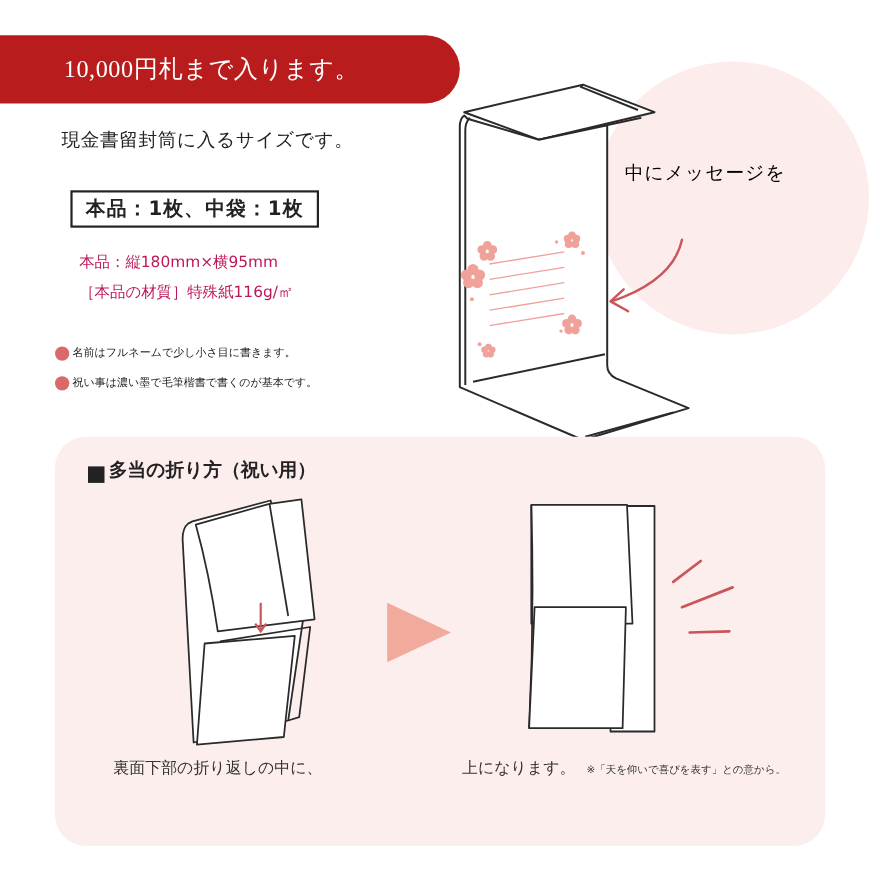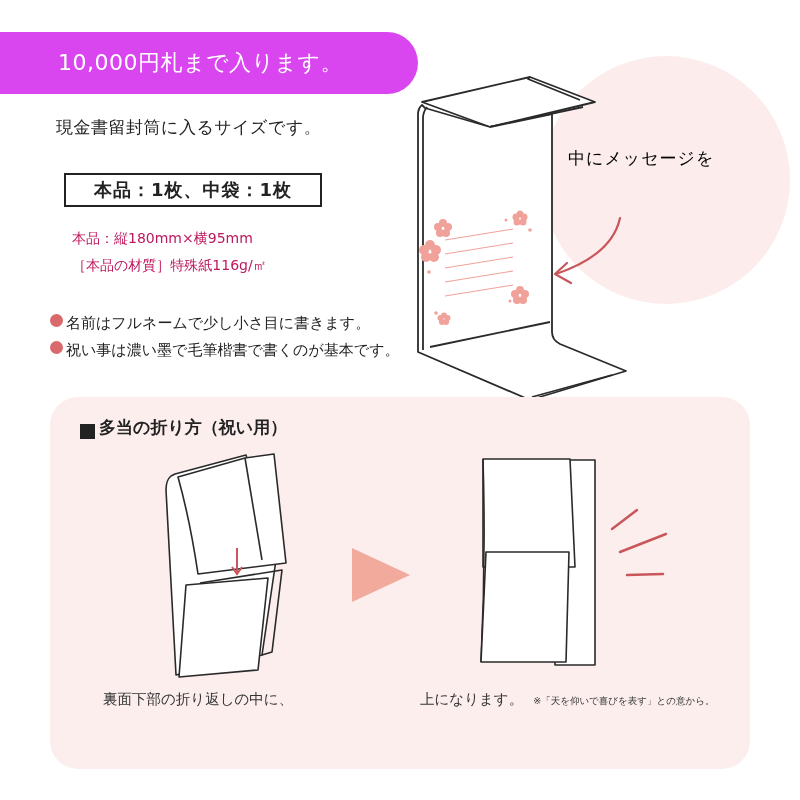--- a/index.html
+++ b/index.html
@@ -5,32 +5,32 @@
   html, body { margin: 0; padding: 0; }
   body {
     width: 800px; height: 800px; position: relative; overflow: hidden;
     background: #ffffff;
     font-family: "DejaVu Sans", "Liberation Sans", sans-serif;
     color: #222;
   }
   .abs { position: absolute; }
   .banner {
     left: 0; top: 32px; width: 418px; height: 62px;
-    background: #d946ef; border-radius: 0 31px 31px 0;
+    background: #b91c1c; border-radius: 0 31px 31px 0;
     color: #fff; font-size: 22px; line-height: 62px;
-    padding-left: 58px; box-sizing: border-box; letter-spacing: 0.5px;
+    padding-left: 58px; box-sizing: border-box; letter-spacing: 0.5px; font-family: Liberation Serif, serif;
   }
   .subtitle { left: 56px; top: 116px; font-size: 17px; letter-spacing: 0.5px; }
   .boxed {
-    left: 64px; top: 173px; width: 258px; height: 34px; box-sizing: border-box;
+    left: 64px; top: 173px; width: 226px; height: 34px; box-sizing: border-box;
     border: 2px solid #222; font-size: 18px; font-weight: bold; line-height: 30px;
     text-align: center; letter-spacing: 1px;
   }
   .spec { left: 72px; font-size: 14px; color: #be185d; }
-  .note { left: 50px; font-size: 15px; display: flex; }
+  .note { left: 50px; font-size: 10px; display: flex; align-items: center; }
   .note .dot {
     width: 13px; height: 13px; border-radius: 50%; background: #d9696b;
     margin-right: 3px; flex: none;
   }
   .pink-circle {
     left: 542px; top: 56px; width: 248px; height: 248px; border-radius: 50%;
     background: #fdecec;
   }
   .bubble-text { left: 568px; top: 143px; font-size: 17px; line-height: 30px; color: #000000; letter-spacing: 1px; }
   .lower-panel {

